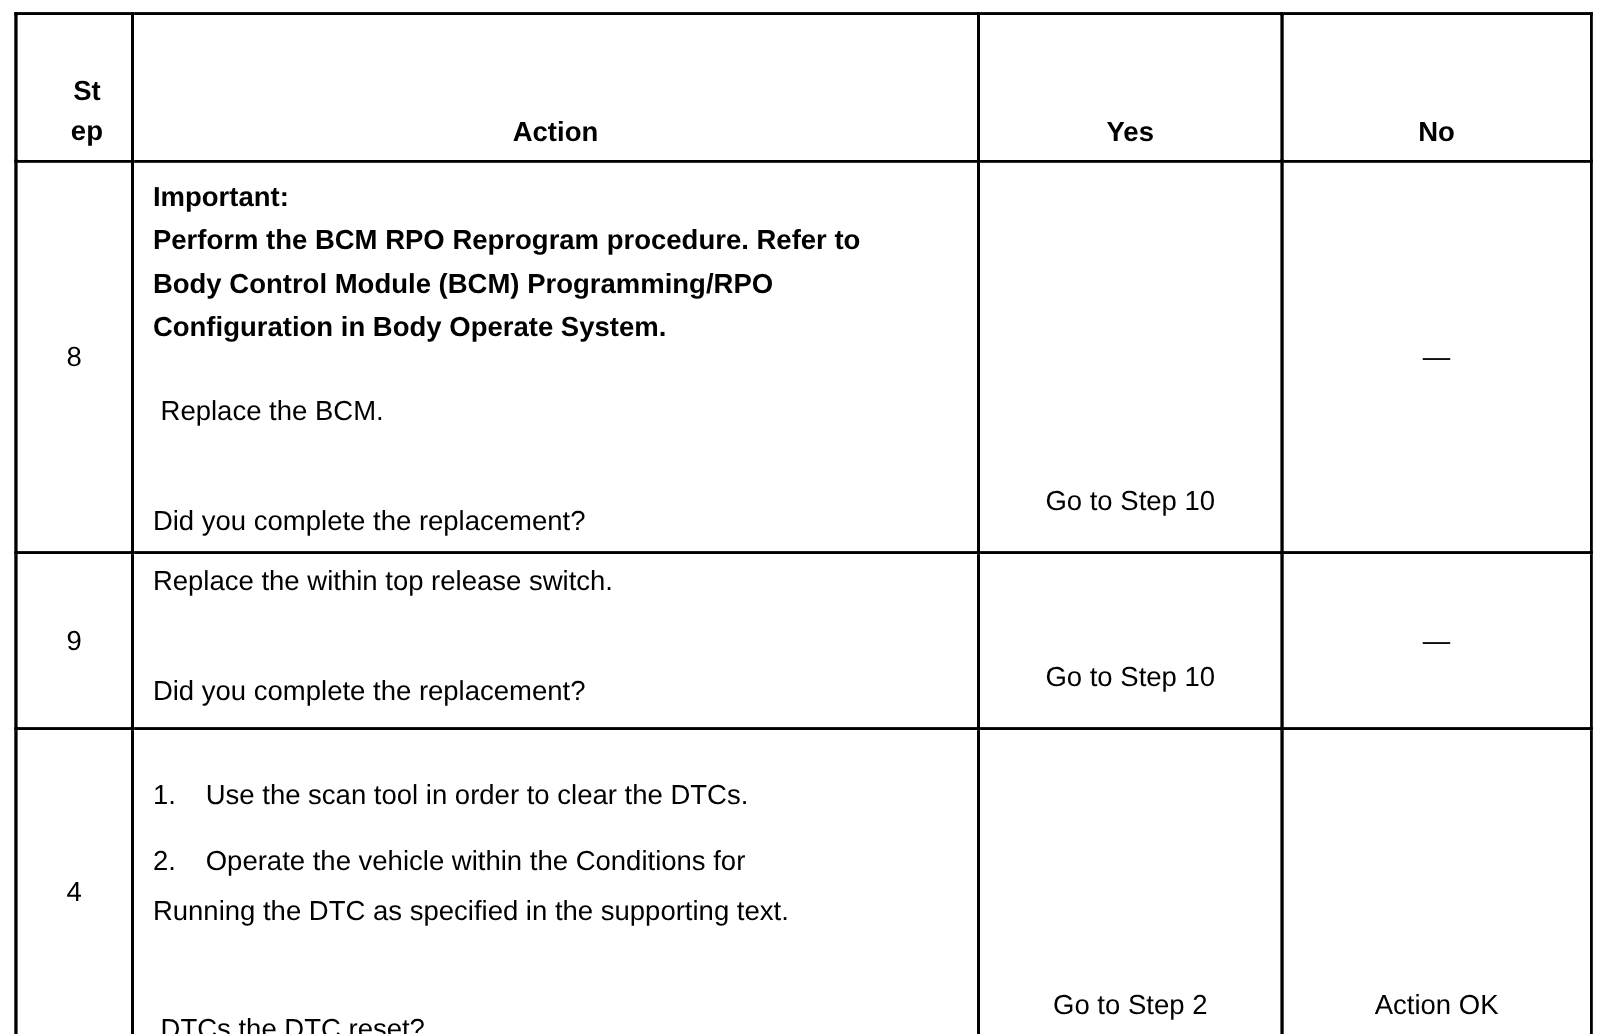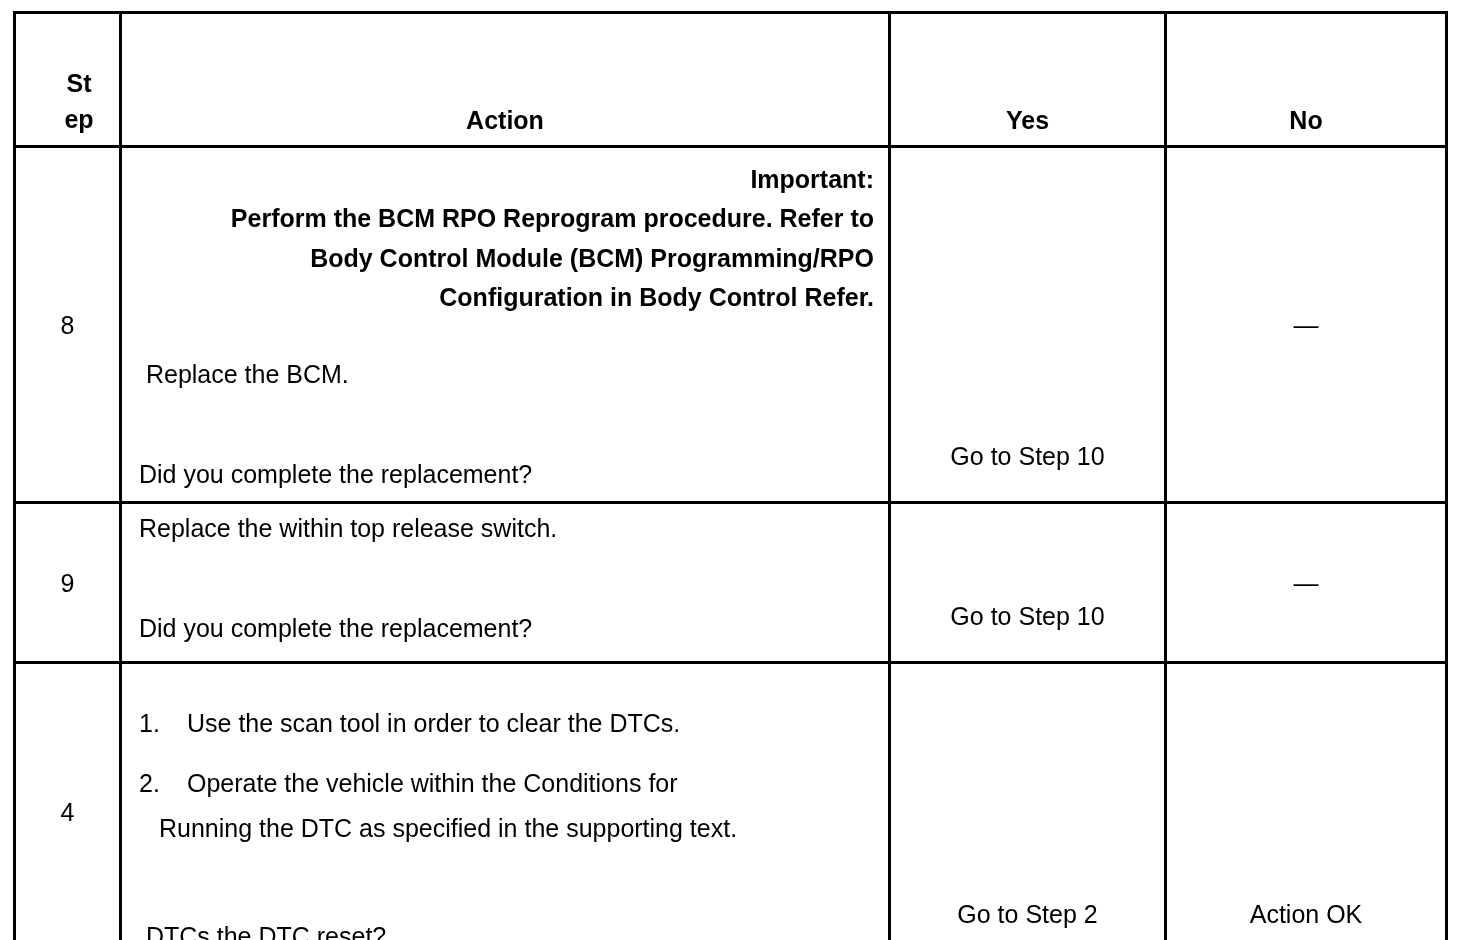--- a/index.html
+++ b/index.html
@@ -100,21 +100,21 @@
     padding: 0;
   }
   .action-inner {
     padding: 12px 14px 10px 17px;
   }
 
   .emph-block {
     font-weight: bold;
     line-height: 1.57;
   }
-  .emph-block .ln { display: block; white-space: pre; text-align: right; }
+  .emph-block .ln { display: block; white-space: pre; }
 
   .plain-line {
     line-height: 1.0;
     white-space: pre;
   }
 
   .gap-lg { height: 45px; }
   .gap-md { height: 38px; }
   .gap-sm { height: 30px; }
 
@@ -127,21 +127,20 @@
     margin-top: 35px;
   }
   .num-item .num-idx {
     display: inline-block;
     width: 48px;
   }
   .num-cont {
     display: block;
     white-space: pre;
     margin-bottom: 0;
-    margin-left: 20px;
   }
 
   
   .ans-cell {
     position: relative;
     text-align: center;
     font-size: 25px;
   }
   .ans-bottom {
     position: absolute;
@@ -207,21 +206,21 @@
         <td class="step-cell">
           <div class="step-num">8</div>
         </td>
 
         <td class="action-cell">
           <div class="action-inner">
             <div class="emph-block">
               <span class="ln">Important:</span>
               <span class="ln">Perform the BCM RPO Reprogram procedure. Refer to</span>
               <span class="ln">Body Control Module (BCM) Programming/RPO</span>
-              <span class="ln">Configuration in Body Control Refer.</span>
+              <span class="ln">Configuration in Body Operate System.</span>
             </div>
             <div class="gap-lg"></div>
             <div class="plain-line"> Replace the BCM.</div>
             <div class="gap-lg"></div>
             <div class="gap-sm"></div>
             <div class="plain-line">Did you complete the replacement?</div>
           </div>
         </td>
 
         <td class="ans-cell">

